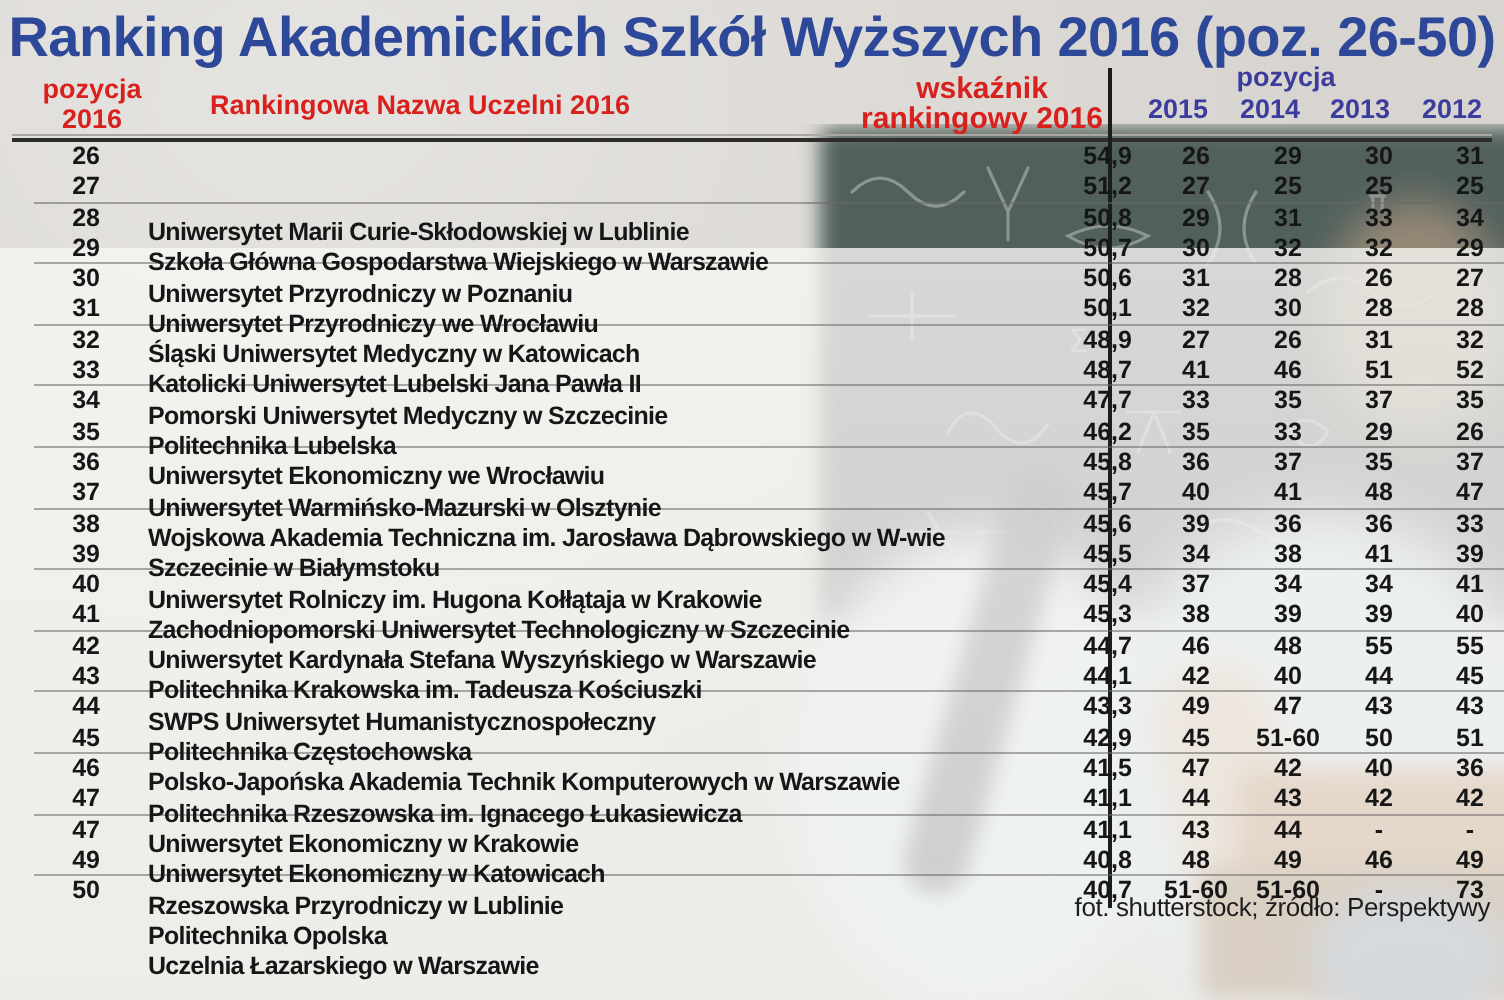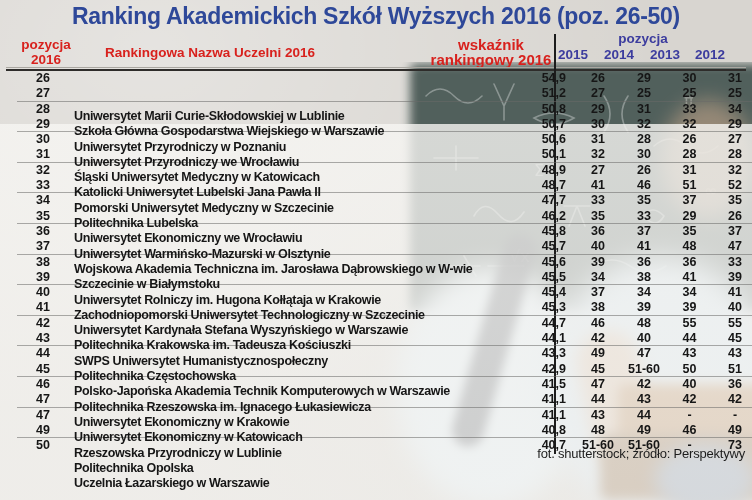--- a/index.html
+++ b/index.html
@@ -23,33 +23,33 @@
   .strap{left:478px;top:168px;width:32px;height:220px;background:#40454d;border-radius:16px;transform:rotate(16deg);filter:blur(5px);opacity:.8;}
   .arm{left:585px;top:268px;width:62px;height:140px;background:#d3b192;border-radius:30px;transform:rotate(-12deg);filter:blur(8px);opacity:.8;}
   .books-top{left:618px;top:322px;width:180px;height:80px;background:#b08254;border-radius:8px;filter:blur(6px);}
   .books-bottom{left:600px;top:372px;width:205px;height:66px;background:#8a6844;border-radius:8px;filter:blur(6px);}
   .jeans{left:655px;top:382px;width:100px;height:70px;background:#7d8da3;filter:blur(9px);}
   .wash{position:absolute;left:0;top:62px;right:0;bottom:0;
         background:linear-gradient(180deg, rgba(247,246,243,.80), rgba(247,246,243,.72));}
   
   .title{
     position:absolute;left:0;top:3px;width:752px;text-align:center;
-    font-size:23px;font-weight:bold;letter-spacing:-.3px;
+    font-size:28px;font-weight:bold;letter-spacing:-.3px;
     color:var(--title-blue,#2e4899);
   }
   
   .hdr{position:absolute;font-weight:bold;}
   .hdr-red{color:var(--header-red,#d8211d);}
   .hdr-blue{color:var(--years-blue,#3c3c9e);}
   .hdr-pos2016{left:5px;top:37px;width:82px;text-align:center;font-size:13.5px;line-height:15px;}
   .hdr-name{left:58px;top:45px;width:304px;text-align:center;font-size:13.5px;}
   .hdr-score{left:425px;top:37px;width:132px;text-align:center;font-size:15px;line-height:15px;}
   .hdr-posgroup{left:593px;top:31px;width:100px;text-align:center;font-size:13.5px;}
   .hdr-years{position:absolute;left:558px;top:47px;width:183px;display:grid;grid-template-columns:46px 46px 45px 46px;}
-  .hdr-years span{text-align:left;font-size:13.5px;font-weight:bold;color:var(--years-blue,#3c3c9e);}
+  .hdr-years span{text-align:right;font-size:13.5px;font-weight:bold;color:var(--years-blue,#3c3c9e);}
   
   .hsep-light{position:absolute;left:6px;top:67px;width:740px;height:1px;background:#aaa7a1;}
   .hsep-dark{position:absolute;left:6px;top:69px;width:740px;height:2px;background:#2e2c2a;}
   .vdivider{position:absolute;left:554px;top:34px;width:2px;height:420px;background:#1c1c1c;}
   
   .tbody{position:absolute;left:0;top:71px;width:752px;padding-left:17px;}
   .row{
     display:grid;height:15.3px;line-height:15.3px;
     grid-template-columns:43px 417px 89px 9px 46px 46px 45px 46px 1fr;
     font-size:12.5px;font-weight:bold;color:#161616;white-space:nowrap;

